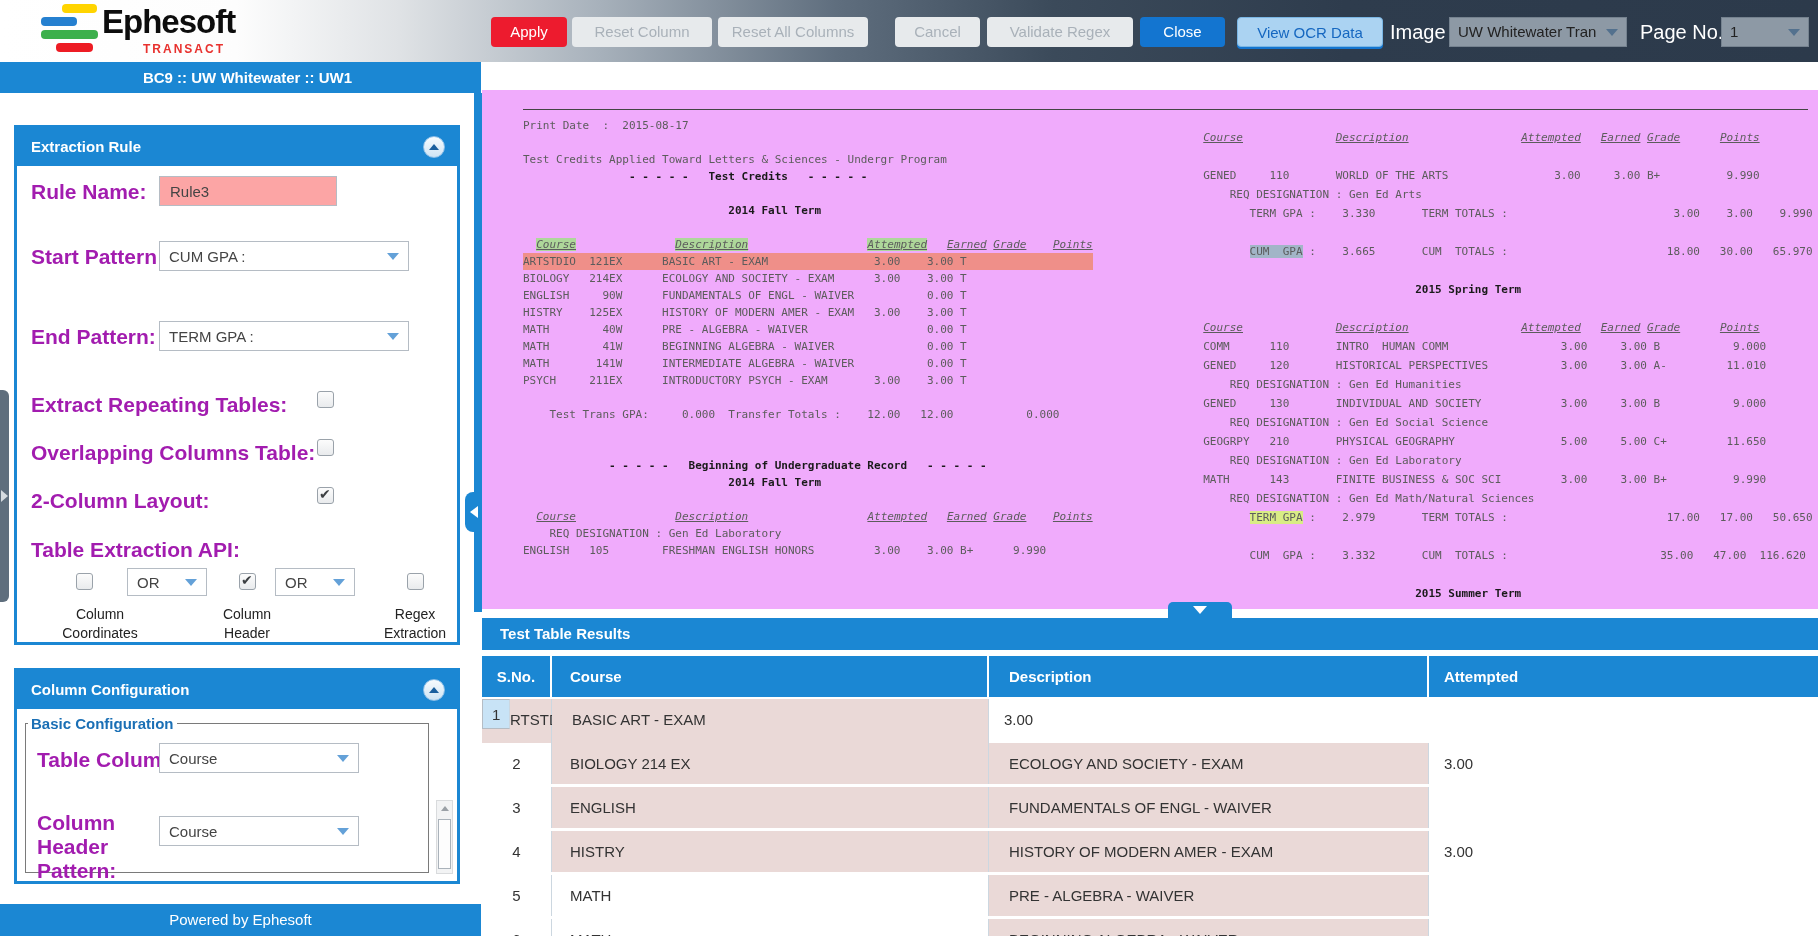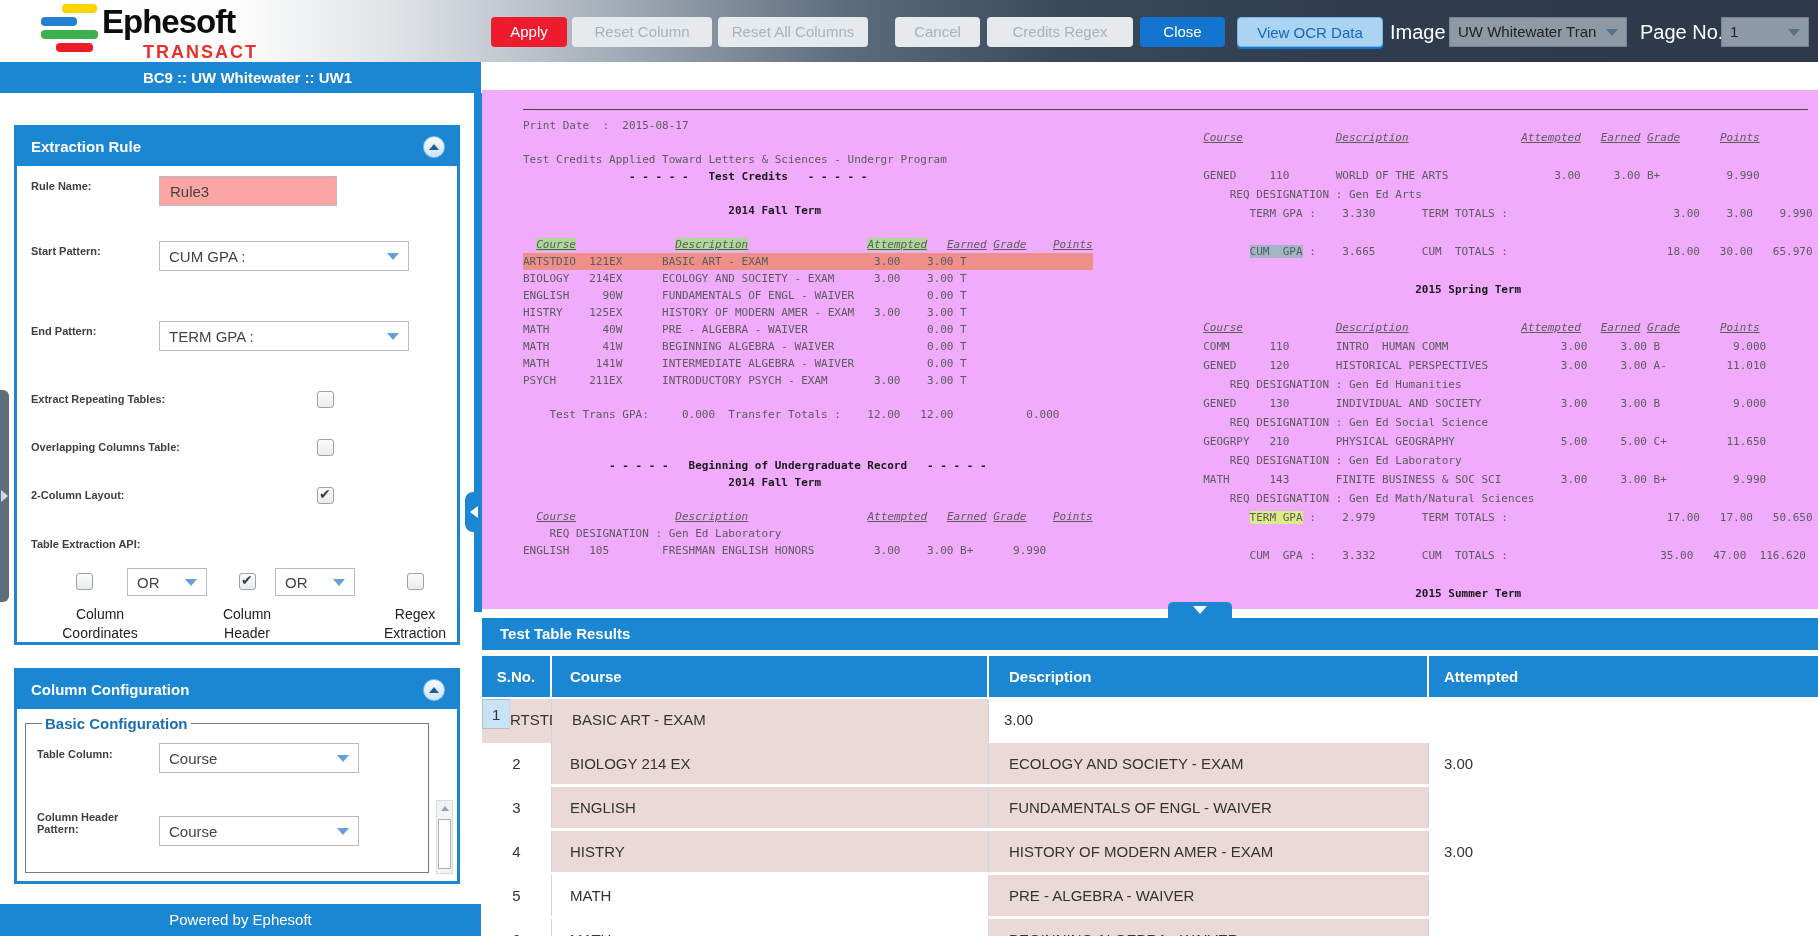--- a/index.html
+++ b/index.html
@@ -8,21 +8,21 @@
   
   .tophdr{position:absolute;left:0;top:0;width:1818px;height:62px;
     background:linear-gradient(90deg,#ffffff 0%,#fdfdfd 13%,#dfe2e5 22%,#a7b1bb 33%,#5f6e7e 46%,#3b4a5a 58%,#2e3c4d 74%,#2c3a4b 100%);}
   .logo{position:absolute;left:14px;top:1px;width:260px;height:60px;}
   .lbar{position:absolute;border-radius:4px;height:9px;}
   .lbar.y{left:48px;top:3px;width:35px;background:#ffd400;}
   .lbar.b{left:27px;top:16px;width:36px;background:#2580d0;}
   .lbar.g{left:27px;top:29px;width:57px;background:#3cb04c;}
   .lbar.r{left:42px;top:42px;width:37px;background:#ed1c24;}
   .lname{position:absolute;left:88px;top:2px;font-size:33px;font-weight:bold;color:#0d0d0d;letter-spacing:-1px;}
-  .lsub{position:absolute;left:129px;top:41px;font-size:18px;font-weight:bold;color:#e8312e;letter-spacing:2px;}
+  .lsub{position:absolute;left:129px;top:41px;font-size:12px;font-weight:bold;color:#e8312e;letter-spacing:2px;}
   .tbtn{position:absolute;top:17px;height:30px;border-radius:4px;font-size:15px;line-height:30px;text-align:center;box-sizing:border-box;cursor:pointer;}
   .tbtn.red{background:#ed1b2e;color:#fff;}
   .tbtn.dis{background:#e7eaec;color:#a9b1b9;}
   .tbtn.blue{background:#1375d0;color:#fff;}
   .tbtn.ltblue{background:#abd3f2;color:#1567c0;border:1px solid #7ab6e4;box-shadow:0 2px 0 #1375d0;}
   .tlabel{position:absolute;top:17px;height:30px;line-height:30px;color:#fff;font-size:20px;}
   .tsel{position:absolute;top:17px;height:30px;background:#8d99a5;border:1px solid #75828f;color:#222;
         font-size:15px;line-height:28px;padding:0 8px;box-sizing:border-box;display:flex;align-items:center;justify-content:space-between;}
   .tri-dn-dk{width:0;height:0;border-left:6px solid transparent;border-right:6px solid transparent;border-top:7px solid #53718e;}
   
@@ -30,32 +30,32 @@
        font-size:15px;font-weight:bold;line-height:31px;padding-left:14px;box-sizing:border-box;text-align:center;}
   .panel{position:absolute;left:14px;width:446px;border:3px solid #1b87d3;background:#fff;box-sizing:border-box;}
   .p1{top:125px;height:520px;}
   .p2{top:668px;height:216px;}
   .phdr{position:absolute;left:0;top:0;right:0;height:38px;background:#1b87d3;color:#fff;font-size:15px;
         font-weight:bold;line-height:38px;padding-left:14px;box-sizing:border-box;}
   .collapse{position:absolute;right:12px;top:8px;width:22px;height:22px;border-radius:50%;
             background:linear-gradient(#f6fbfe,#cfe4f4);border:1px solid #8fc0e8;box-sizing:border-box;
             display:flex;align-items:center;justify-content:center;cursor:pointer;}
   .tri-up{width:0;height:0;border-left:5px solid transparent;border-right:5px solid transparent;border-bottom:6px solid #1a5f9e;}
-  .flabel{position:absolute;left:14px;font-size:11px;font-weight:bold;color:#404040;}
+  .flabel{position:absolute;left:14px;font-size:21px;font-weight:bold;color:#a21caf;}
   .tinput{position:absolute;height:30px;border:1px solid #b5bcc4;background:#fca5a5;font-size:15px;color:#444;
           padding:0 10px;box-sizing:border-box;font-family:"Liberation Sans",sans-serif;}
   .sel{position:absolute;height:30px;border:1px solid #b5bcc4;background:#fff;font-size:15px;color:#444;
        display:flex;align-items:center;justify-content:space-between;padding:0 9px;box-sizing:border-box;cursor:pointer;}
   .tri-dn{width:0;height:0;border-left:6px solid transparent;border-right:6px solid transparent;border-top:7px solid #64a1d8;}
   .cbx{position:absolute;width:17px;height:17px;border:1px solid #9aa2aa;border-radius:3px;
        background:linear-gradient(#fcfcfc,#e9ebed);box-sizing:border-box;cursor:pointer;}
   .cbx.checked::after{content:"\2714";position:absolute;left:1px;top:-2px;font-size:14px;color:#3d4043;}
   .apilbl{position:absolute;font-size:14px;color:#222;text-align:center;line-height:19px;}
   fieldset.bcfg{position:absolute;left:8px;top:44px;right:28px;bottom:8px;border:1px solid #7a7a7a;margin:0;padding:0;}
-  fieldset.bcfg legend{color:#1a6fb5;font-weight:bold;font-size:15px;margin-left:16px;padding:0 3px;}
+  fieldset.bcfg legend{color:#1a6fb5;font-weight:bold;font-size:15px;margin-left:2px;padding:0 3px;}
   .sbar{position:absolute;right:4px;top:129px;bottom:7px;width:17px;background:#f2f3f4;border:1px solid #d9dbdd;box-sizing:border-box;}
   .sbar .up{position:absolute;left:0;top:0;right:0;height:15px;display:flex;align-items:center;justify-content:center;}
   .sbar .up .t{width:0;height:0;border-left:4px solid transparent;border-right:4px solid transparent;border-bottom:5px solid #9aa0a6;}
   .sbar .thumb{position:absolute;left:1px;right:1px;top:18px;height:50px;background:#fdfdfd;border:1px solid #aab2ba;box-sizing:border-box;}
   .sfooter{position:absolute;left:0;top:904px;width:481px;height:32px;background:#1b87d3;color:#fff;
            font-size:15px;line-height:32px;text-align:center;}
   .edgetab{position:absolute;left:0;top:390px;width:9px;height:212px;background:#5f6e7d;border-radius:0 6px 6px 0;}
   .edgetab .t{position:absolute;left:1px;top:100px;width:0;height:0;border-top:6px solid transparent;
               border-bottom:6px solid transparent;border-left:7px solid #d6dbe0;}
   .vdivider{position:absolute;left:474px;top:93px;width:8px;height:519px;background:#1b87d3;}
@@ -110,21 +110,21 @@
     <div class="lbar b"></div>
     <div class="lbar g"></div>
     <div class="lbar r"></div>
     <div class="lname">Ephesoft</div>
     <div class="lsub">TRANSACT</div>
   </div>
   <div class="tbtn red" style="left:491px;width:76px;">Apply</div>
   <div class="tbtn dis" style="left:572px;width:140px;">Reset Column</div>
   <div class="tbtn dis" style="left:718px;width:150px;">Reset All Columns</div>
   <div class="tbtn dis" style="left:895px;width:85px;">Cancel</div>
-  <div class="tbtn dis" style="left:987px;width:146px;">Credits Regex</div>
+  <div class="tbtn dis" style="left:987px;width:146px;">Validate Regex</div>
   <div class="tbtn blue" style="left:1140px;width:85px;">Close</div>
   <div class="tbtn ltblue" style="left:1237px;width:146px;">View OCR Data</div>
   <div class="tlabel" style="left:1390px;">Image</div>
   <div class="tsel" style="left:1449px;width:178px;">
     <span>UW Whitewater Tran</span>
     <span class="tri-dn-dk"></span>
   </div>
   <div class="tlabel" style="left:1640px;">Page No.</div>
   <div class="tsel" style="left:1721px;width:88px;">
     <span>1</span>

